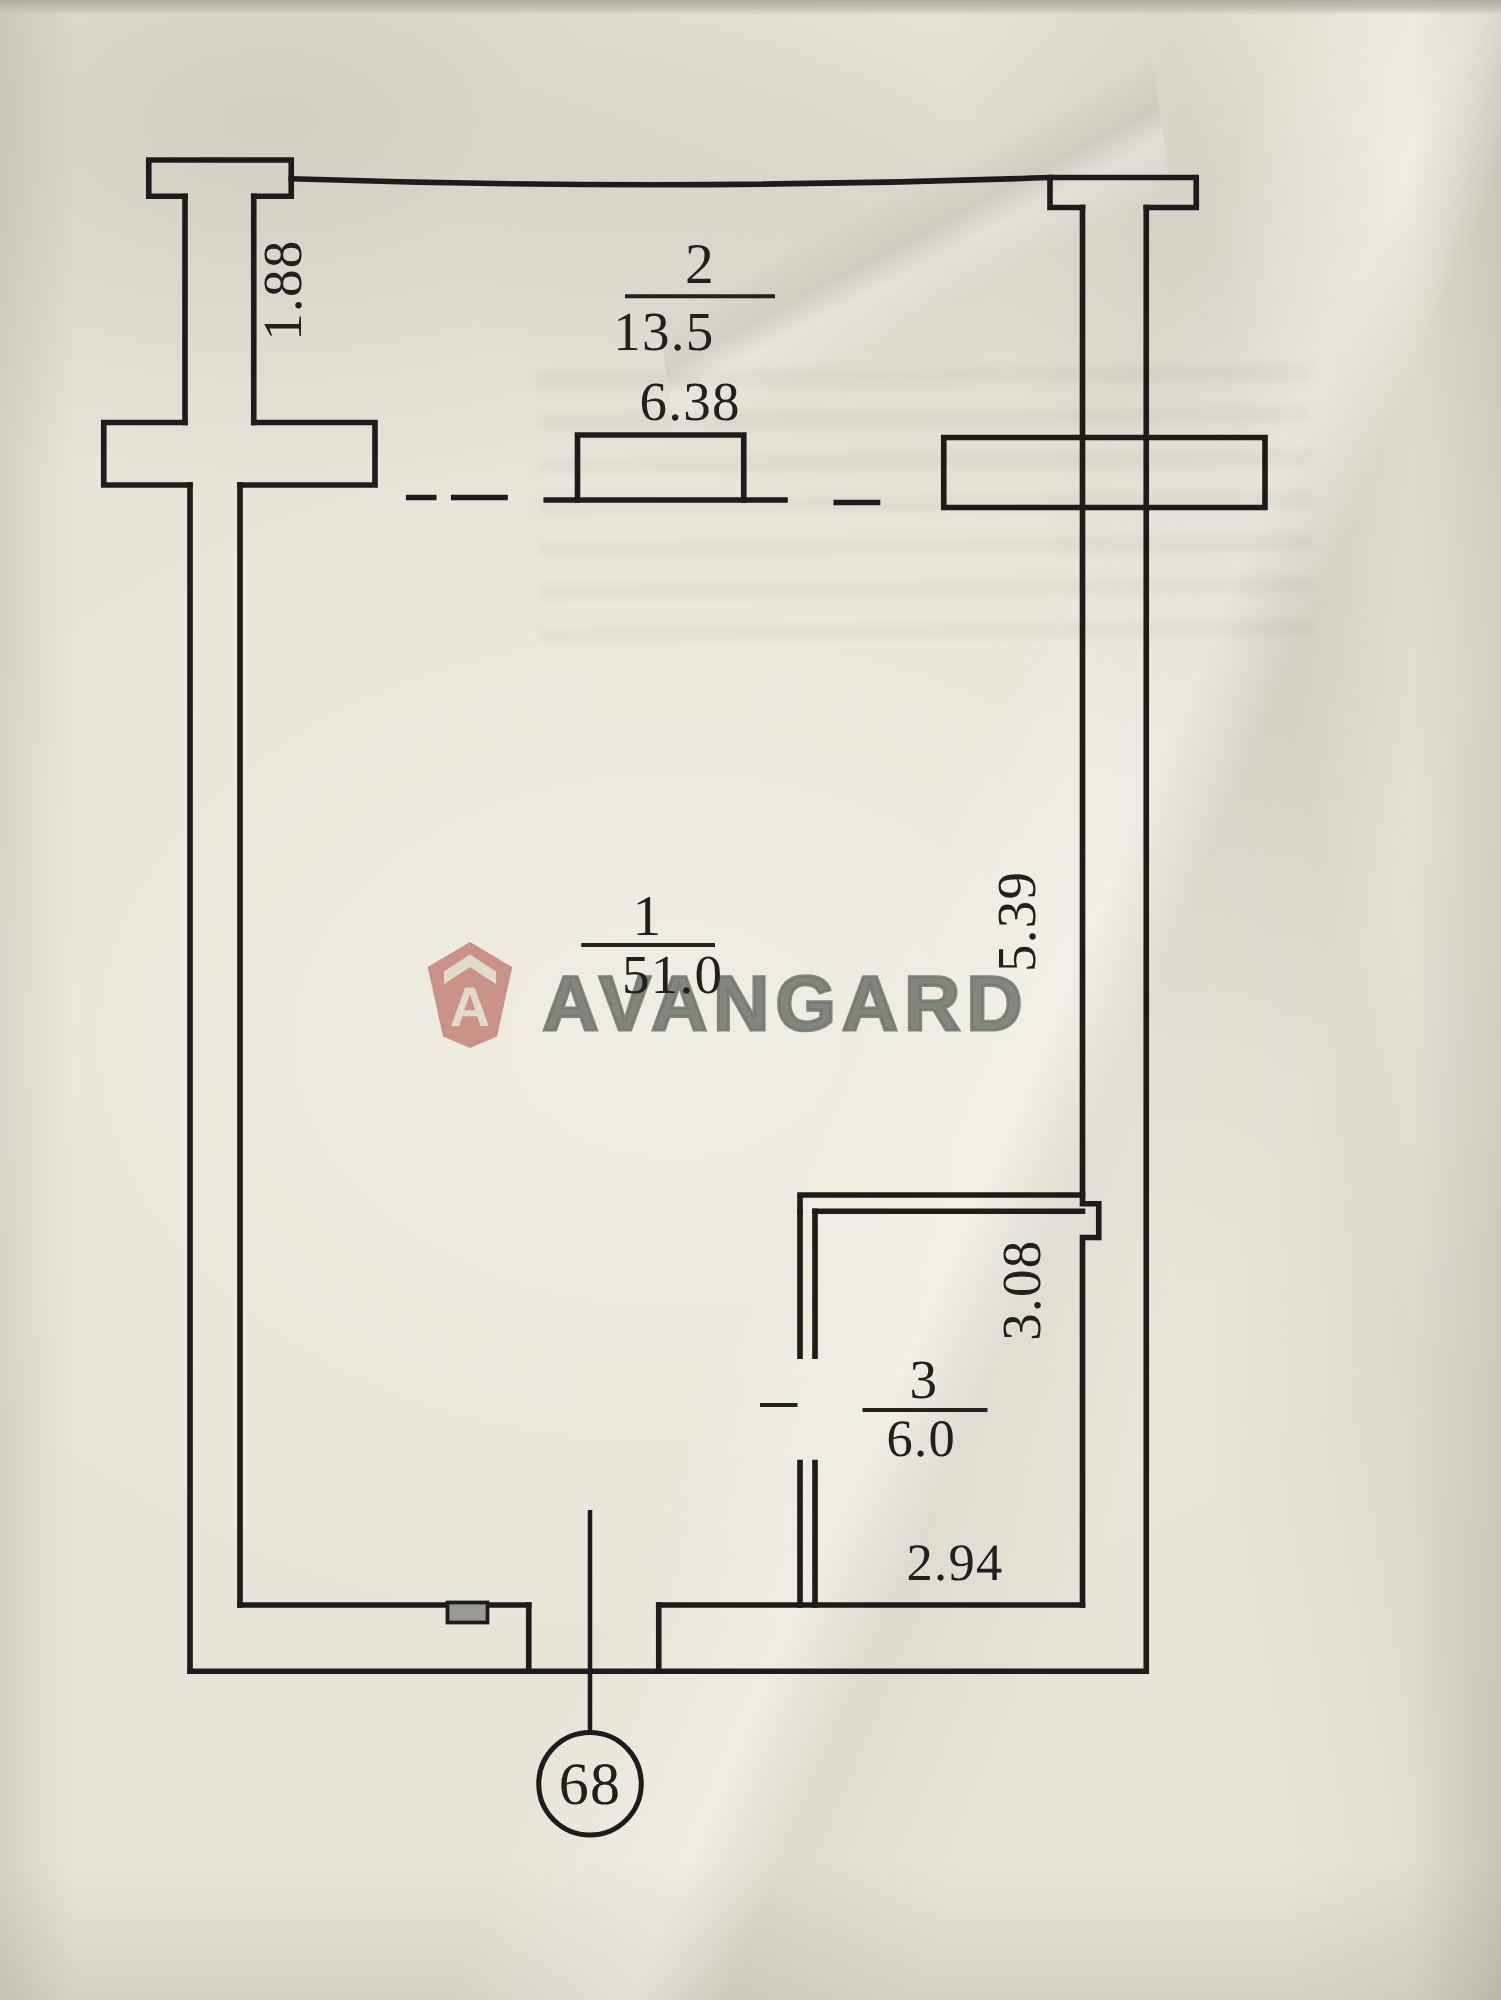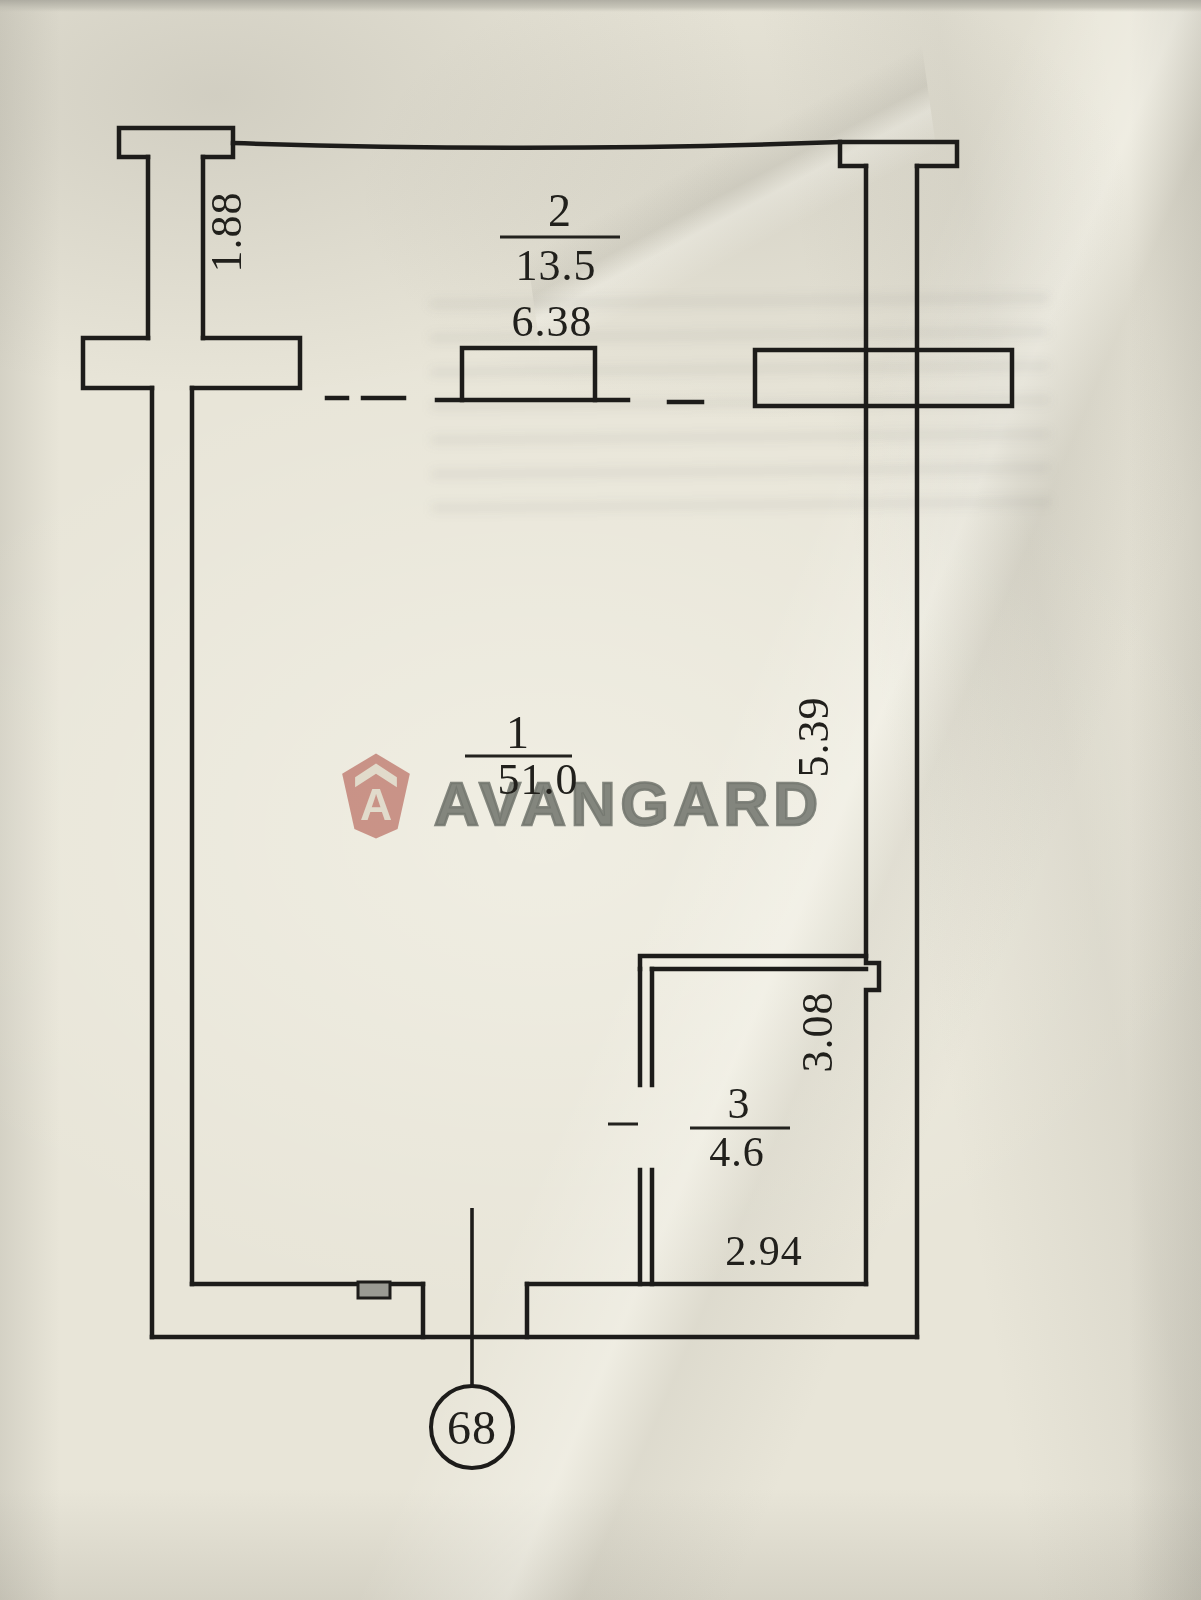--- a/index.html
+++ b/index.html
@@ -100,26 +100,26 @@
       <path d="M608,1124 H638 M690,1128 H790"></path>
     </g>
 
     <path d="M472,1208 V1386" stroke="#1d1c1a" stroke-width="3.6" fill="none"></path>
     <circle cx="472" cy="1427" r="41" stroke="#1d1c1a" stroke-width="4" fill="none"></circle>
   </svg>
 
   <div class="lbl rot f44" style="left:227px;top:232px;">1.88</div>
 
   <div class="lbl f46" style="left:560px;top:211px;">2</div>
-  <div class="lbl f44" style="left:556px;top:266px;text-align:center;">13.5</div>
+  <div class="lbl f44" style="left:531px;top:266px;text-align:center;">13.5</div>
   <div class="lbl f44" style="left:552px;top:322px;">6.38</div>
 
   <div class="lbl f46" style="left:518px;top:733px;">1</div>
   <div class="lbl f44" style="left:510px;top:780px;margin-left:28px;">51.0</div>
   <div class="lbl rot f44" style="left:814px;top:737px;">5.39</div>
 
   <div class="lbl rot f44" style="left:818px;top:1032px;">3.08</div>
   <div class="lbl f44" style="left:739px;top:1104px;">3</div>
-  <div class="lbl f42" style="left:737px;top:1152px;">4.6</div>
+  <div class="lbl f42" style="left:737px;top:1152px;">6.0</div>
   <div class="lbl f42" style="left:764px;top:1251px;">2.94</div>
 
   <div class="lbl f48" style="left:472px;top:1428px;">68</div>
 </div>
 
 </body></html>

